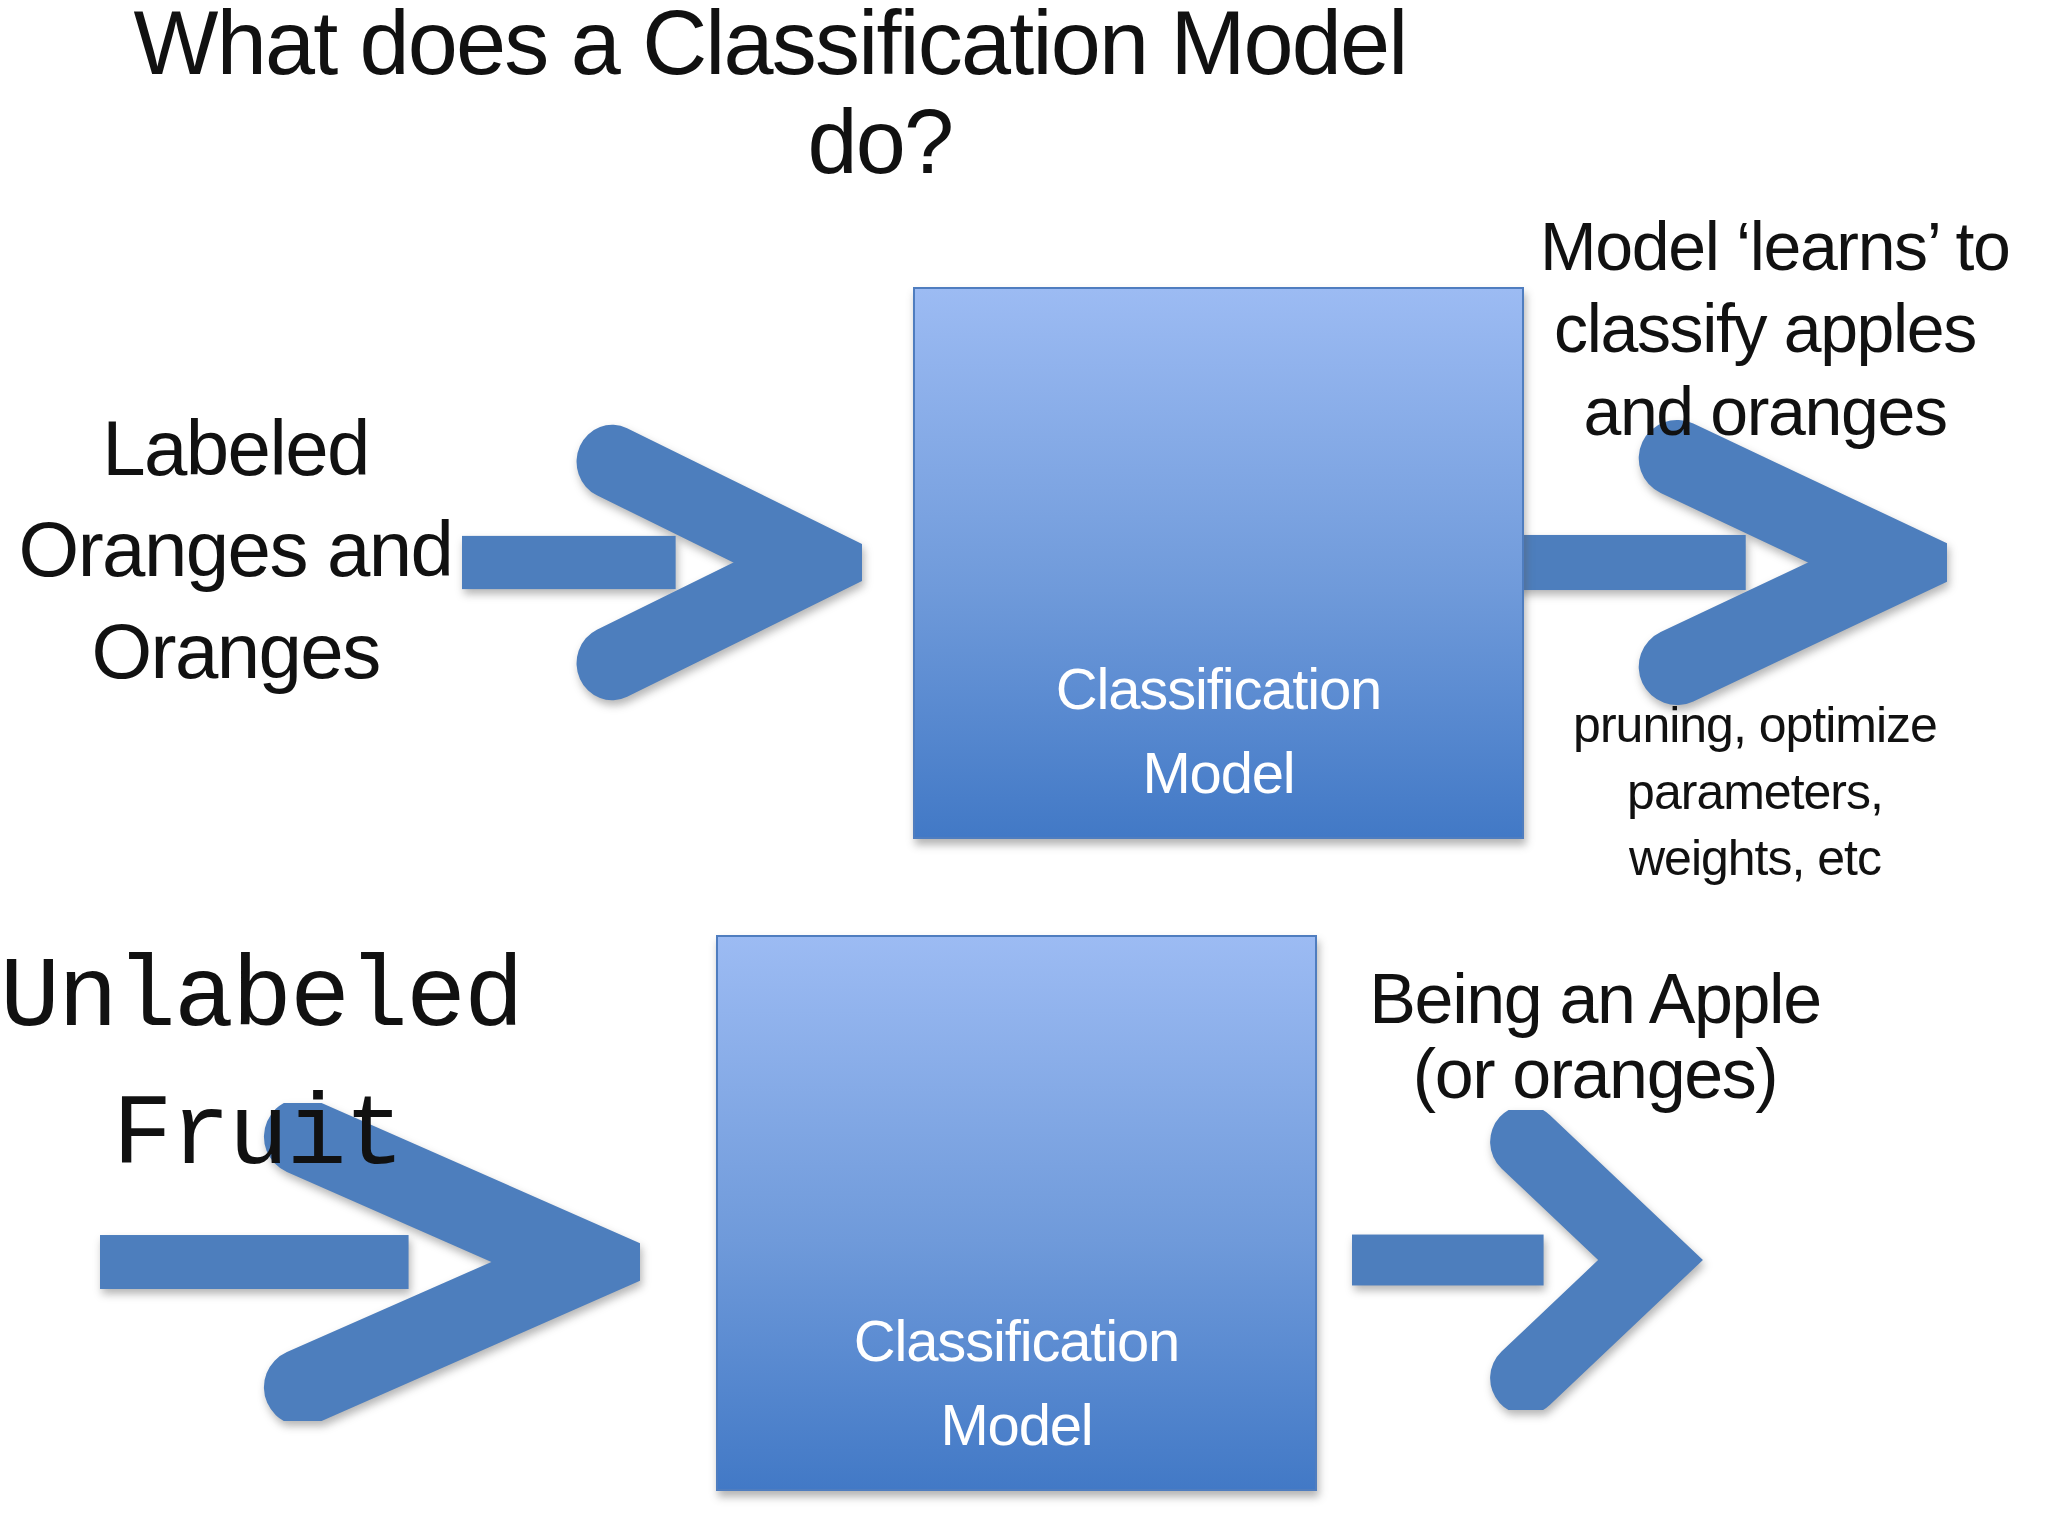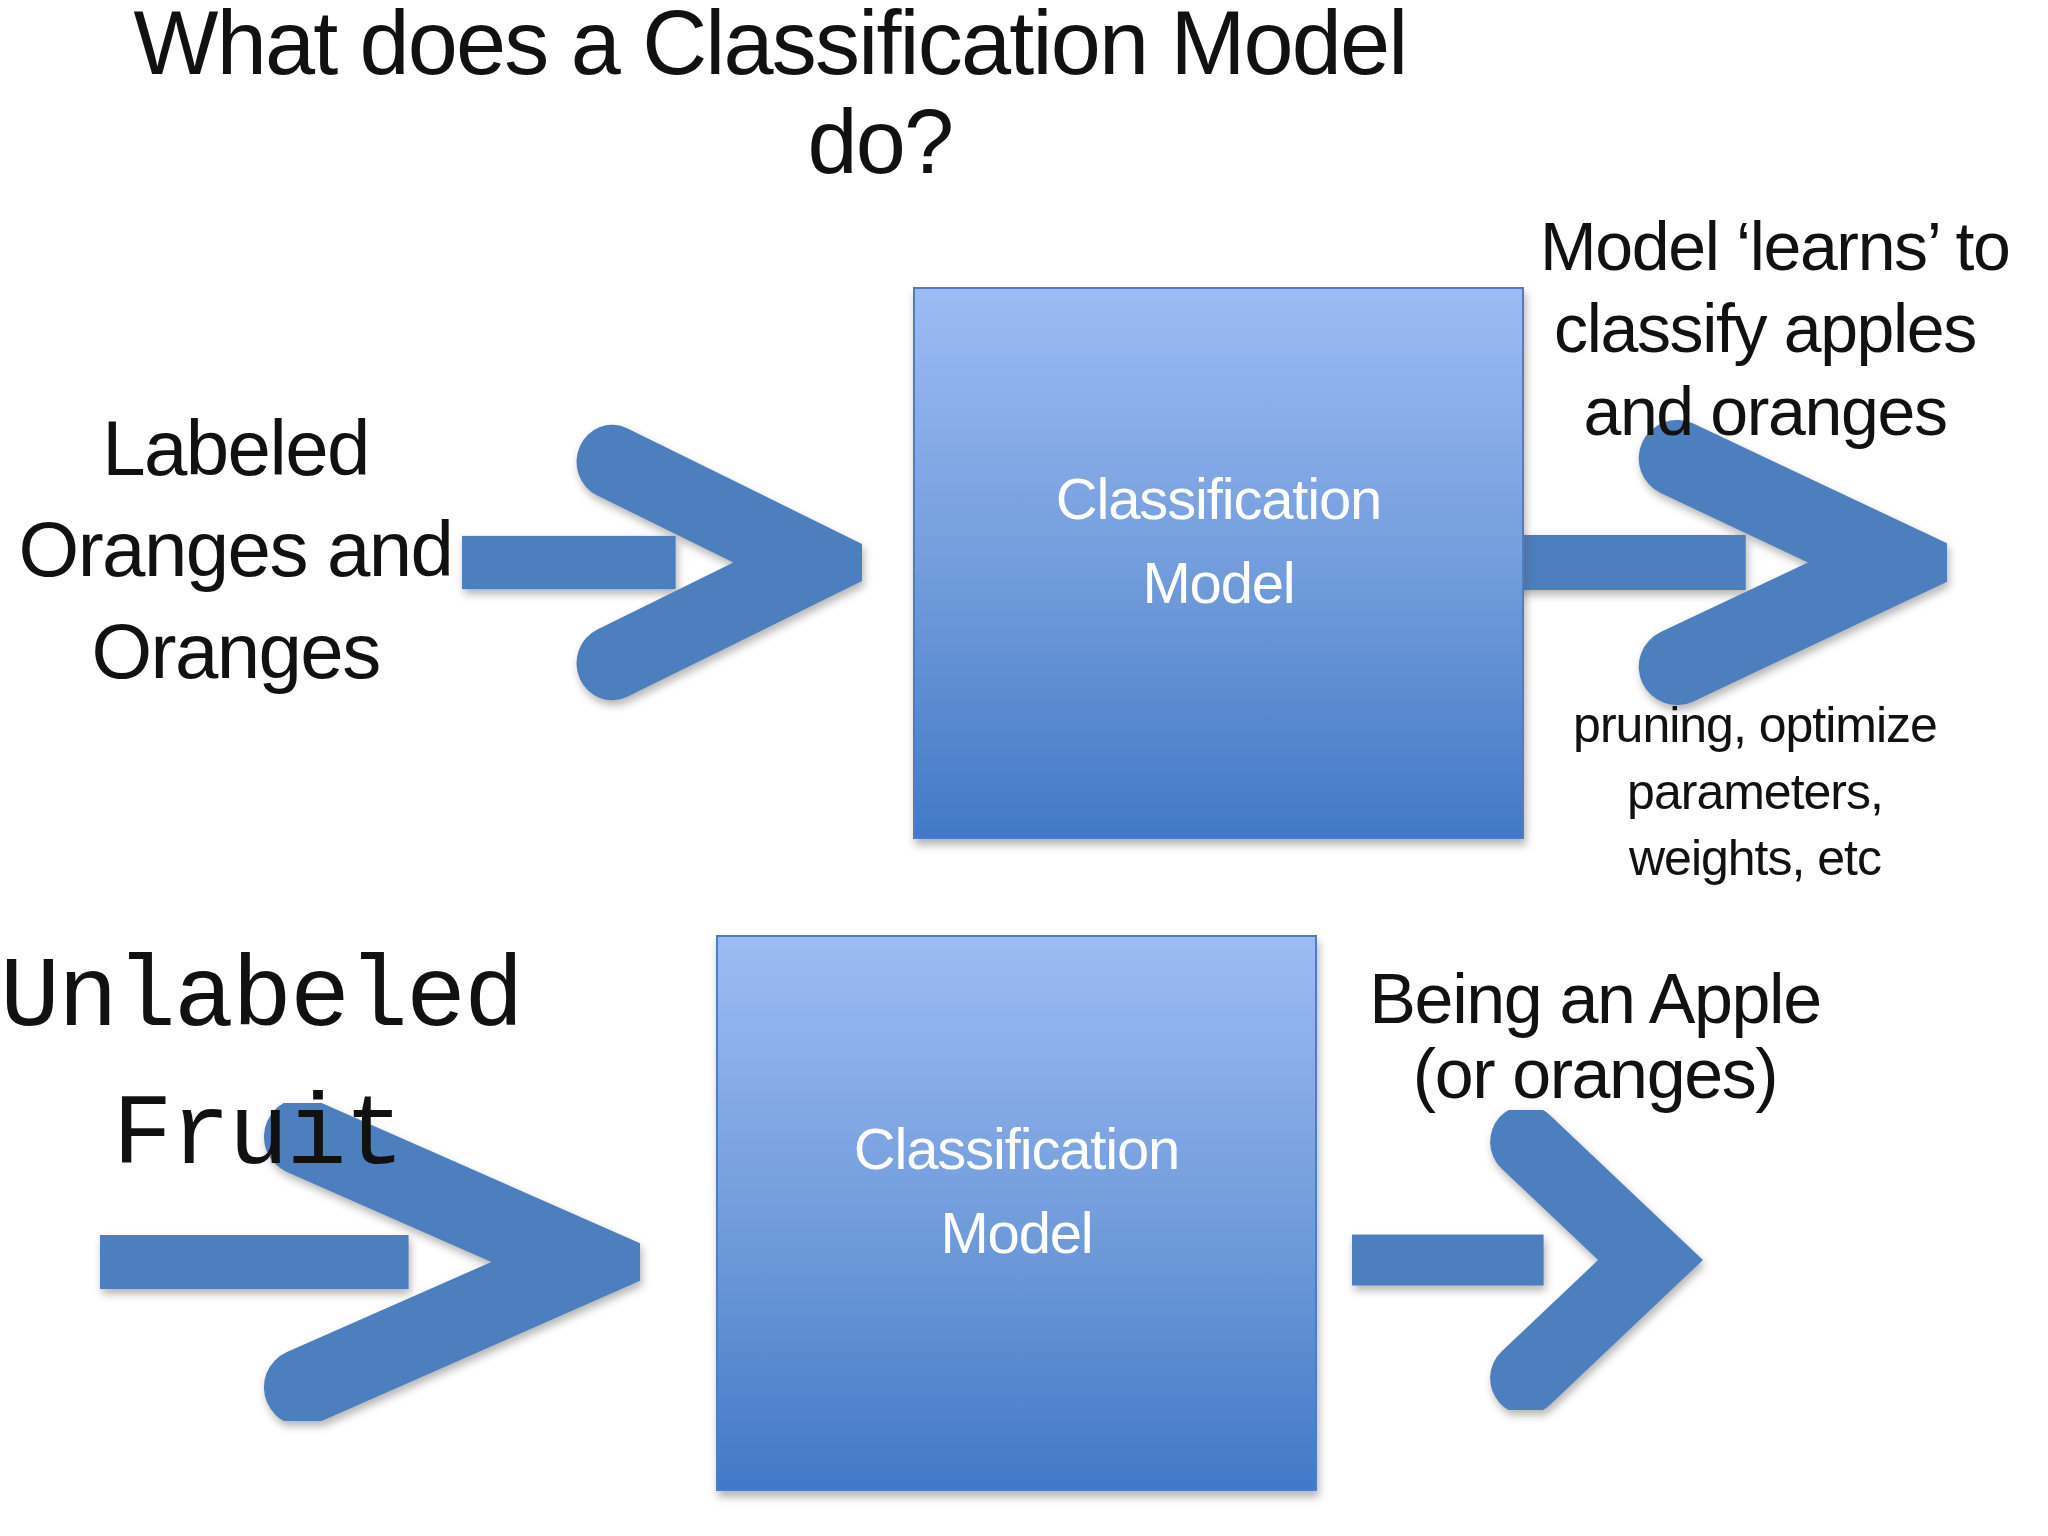--- a/index.html
+++ b/index.html
@@ -53,21 +53,21 @@
     font-size: 70px; line-height: 1.07;
   }
 
   .model-box {
     position: absolute;
     z-index: 3;
     background: linear-gradient(180deg, var(--box-top, #9cbbf3) 0%, #6f9ada 55%, var(--box-bottom, #4279c6) 100%);
     border: 2px solid var(--box-border, #4f7dbf);
     box-shadow: 2px 6px 8px rgba(90, 90, 90, 0.45);
     display: flex;
-    align-items: center;
+    align-items: flex-end;
     justify-content: center;
   }
   .model-box .box-label {
     color: var(--box-text, #ffffff);
     font-size: 58px;
     line-height: 1.45;
     text-align: center;
     letter-spacing: -0.02em;
     transform: translateY(-22px);
   }

